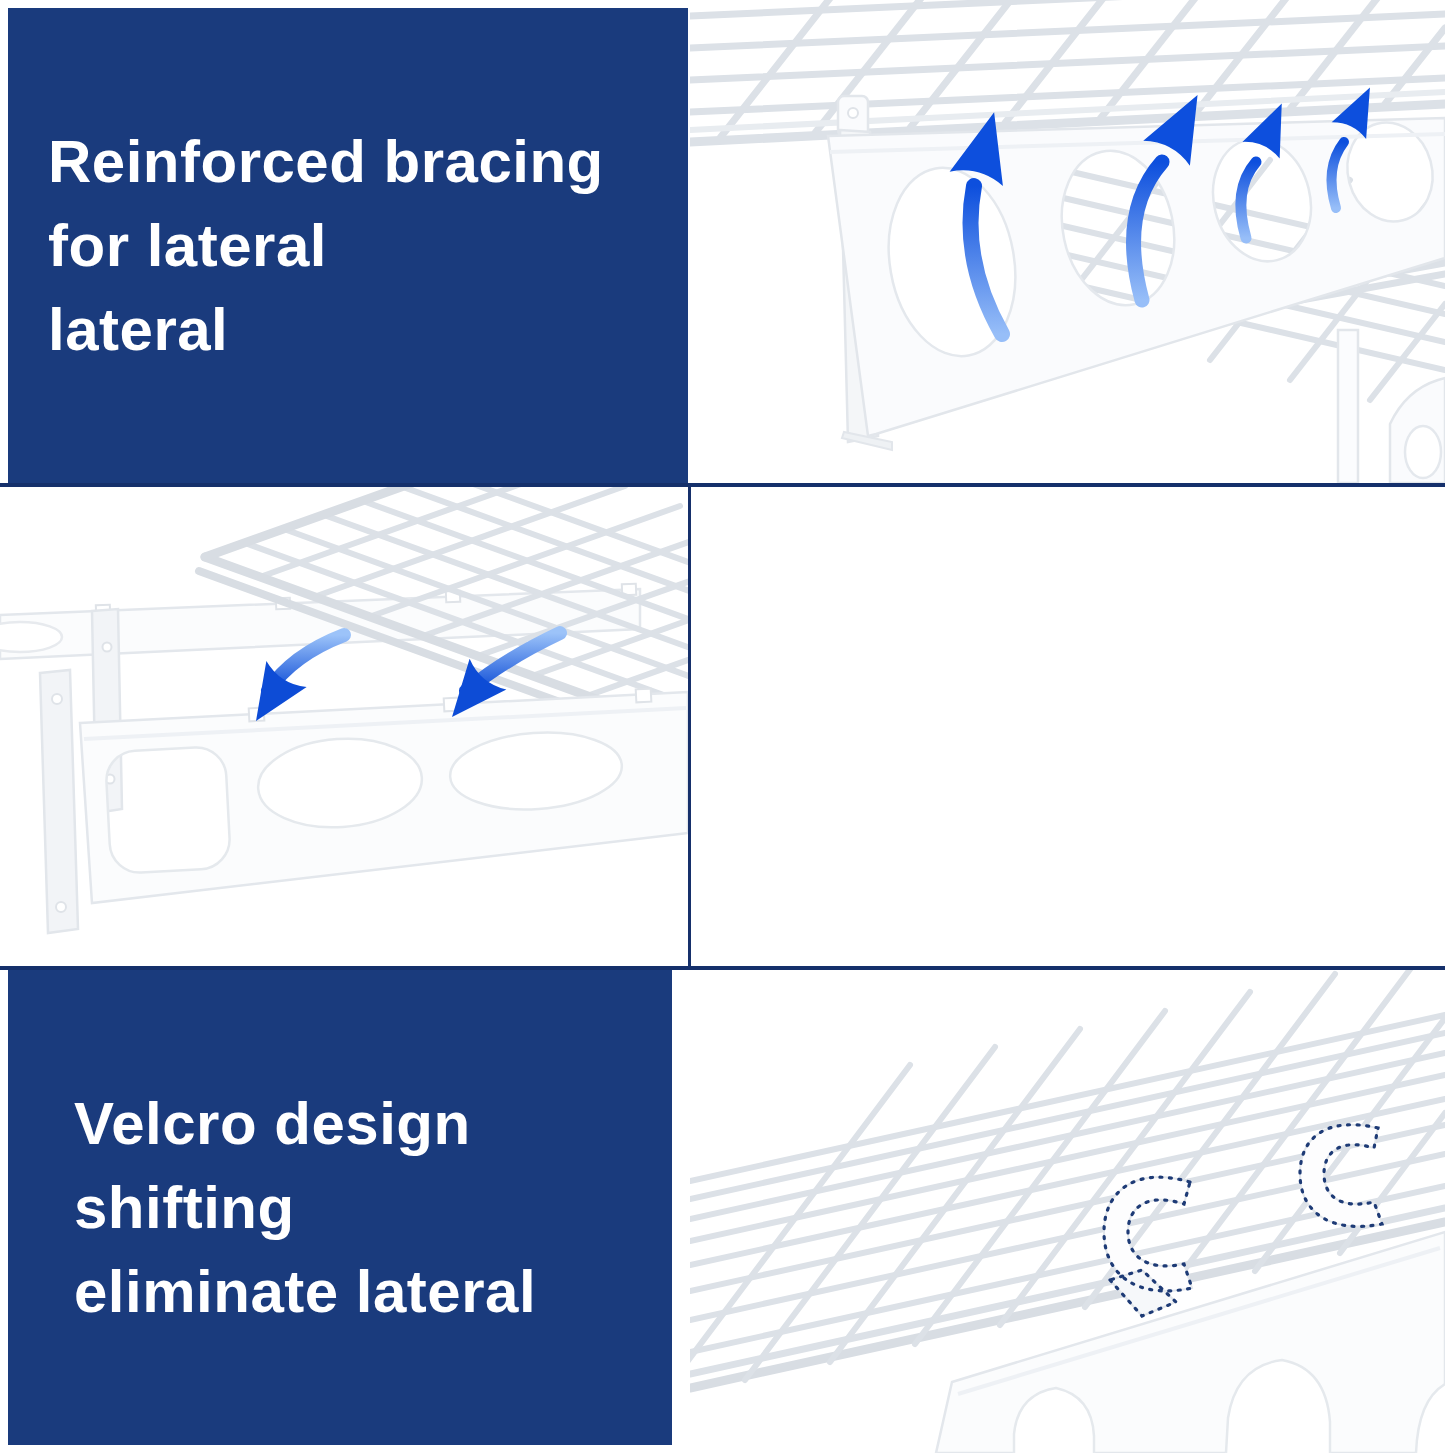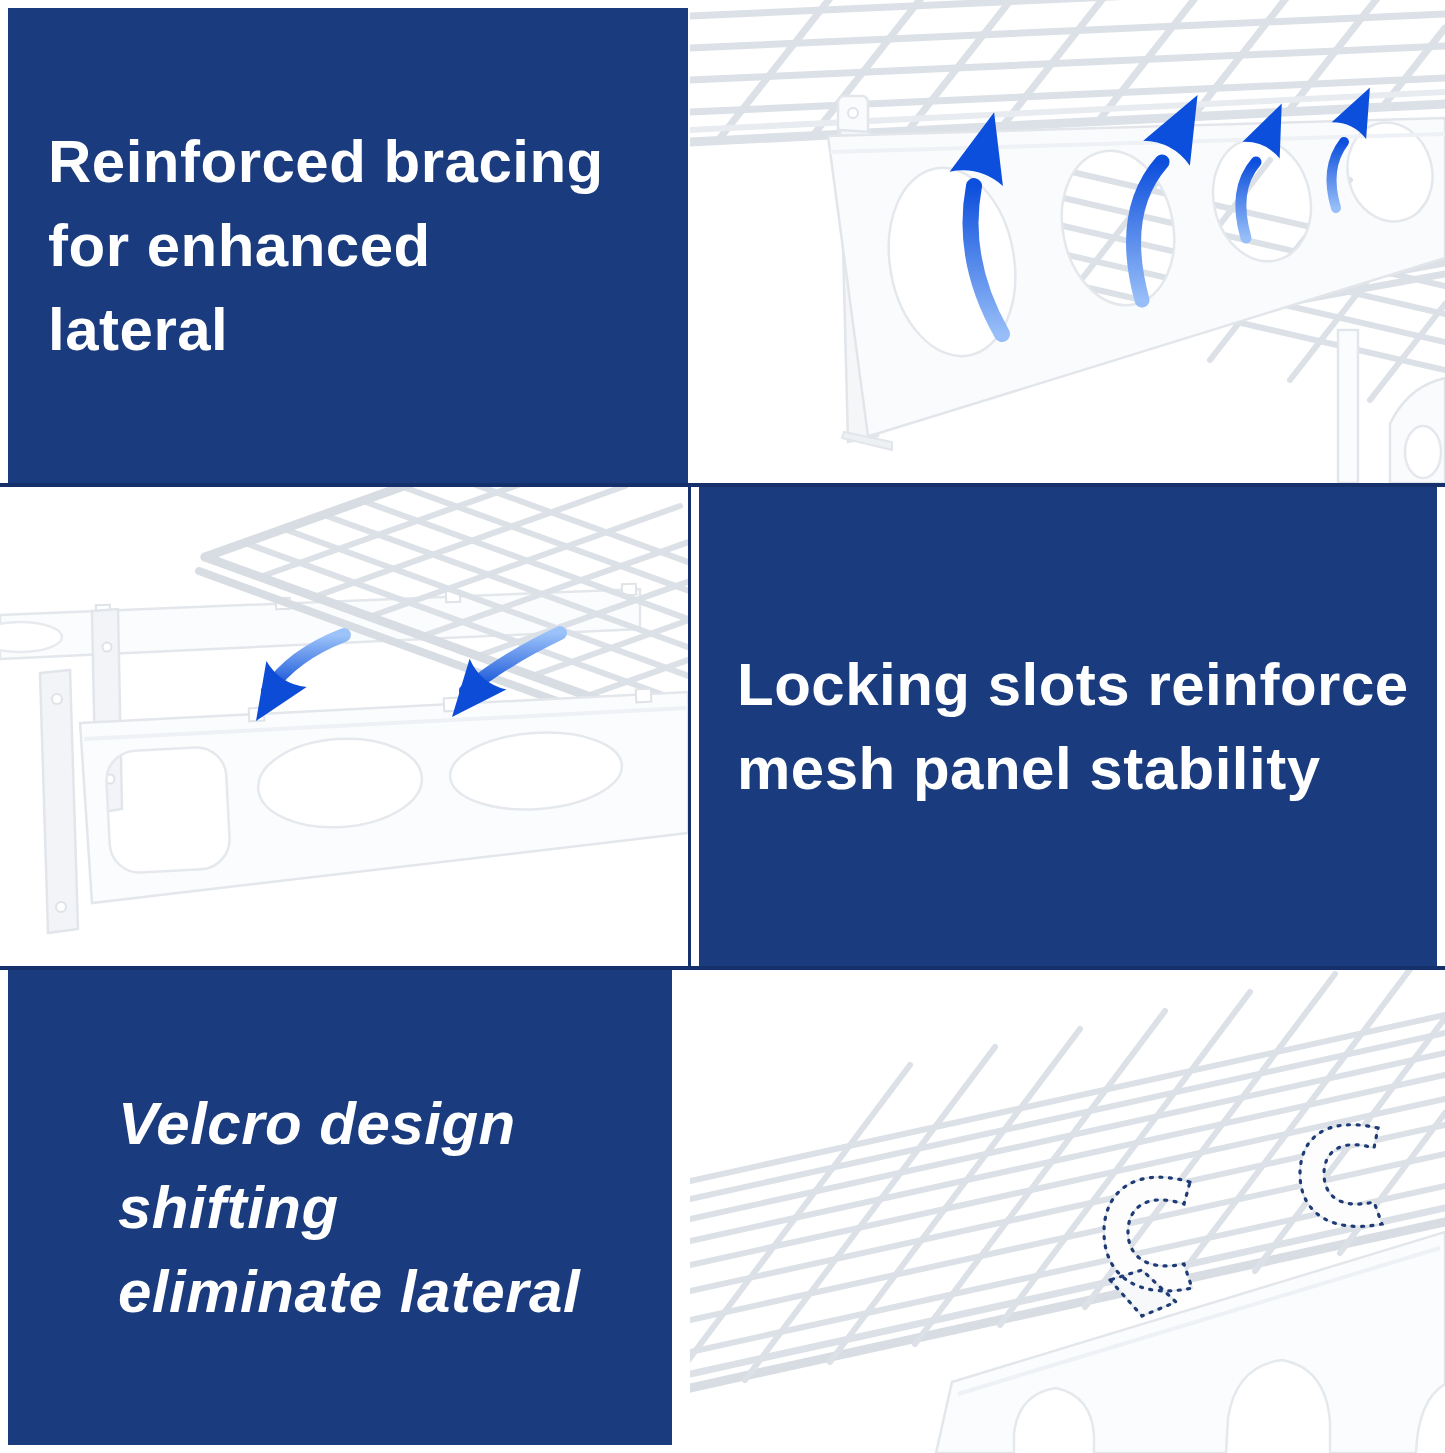--- a/index.html
+++ b/index.html
@@ -21,21 +21,21 @@
   .panel .cap-line{
     color:#ffffff;
     font-size:60px;
     font-weight:600;
     line-height:84px;
     letter-spacing:0.5px;
     white-space:nowrap;
   }
   #panel-bracing{left:8px;top:8px;width:680px;height:475px;padding-left:40px;}
   #panel-locking{left:699px;top:487px;width:738px;height:479px;padding-left:38px;}
-  #panel-velcro{left:8px;top:970px;width:664px;height:475px;padding-left:110px;font-style:italic;}
+  #panel-velcro{left:8px;top:970px;width:664px;height:475px;padding-left:66px;}
   .photo{
     position:absolute;
     background:#ffffff;
     overflow:hidden;
   }
   #photo-bracing{left:690px;top:0;width:755px;height:483px;}
   #photo-locking{left:0;top:487px;width:688px;height:479px;border-right:3px solid #16306b;}
   #photo-velcro{left:690px;top:970px;width:755px;height:483px;}
   .sep{
     position:absolute;left:0;width:1445px;height:4px;background:#15306b;
@@ -44,21 +44,21 @@
   #sep-2{top:966px;}
   svg{display:block;}
 </style>
 </head>
 <body>
 
 <div id="canvas">
 
   <div class="panel" id="panel-bracing" style="border-bottom:0;">
     <div class="cap-line">Reinforced bracing</div>
-    <div class="cap-line">for enhanced</div>
+    <div class="cap-line">for lateral</div>
     <div class="cap-line">lateral</div>
   </div>
 
   <div class="photo" id="photo-bracing">
     <svg width="755" height="483" viewBox="0 0 755 483">
       <defs>
         <linearGradient id="gup" x1="0" y1="1" x2="0" y2="0">
           <stop offset="0" stop-color="#97bef8"></stop>
           <stop offset="1" stop-color="#0d4fdd"></stop>
         </linearGradient>
@@ -221,24 +221,20 @@
         <path d="M344,148 Q292,168 268,204" fill="none" stroke="url(#gdn)" stroke-width="14" stroke-linecap="round"></path>
         <path d="M0,0 L24,-56 Q0,-44 -24,-56 Z" transform="translate(256,234) rotate(33)" fill="#0d4cd6"></path>
       </g>
       <g>
         <path d="M560,146 Q505,172 466,204" fill="none" stroke="url(#gdn)" stroke-width="14" stroke-linecap="round"></path>
         <path d="M0,0 L24,-56 Q0,-44 -24,-56 Z" transform="translate(452,230) rotate(40)" fill="#0d4cd6"></path>
       </g>
     </svg>
   </div>
 
-  <div class="panel" id="panel-locking">
-    <div class="cap-line">Locking slots reinforce</div>
-    <div class="cap-line">mesh panel stability</div>
-  </div>
 
   <div class="sep" id="sep-2"></div>
 
   <div class="panel" id="panel-velcro">
     <div class="cap-line">Velcro design</div>
     <div class="cap-line">shifting</div>
     <div class="cap-line">eliminate lateral</div>
   </div>
 
   <div class="photo" id="photo-velcro">

